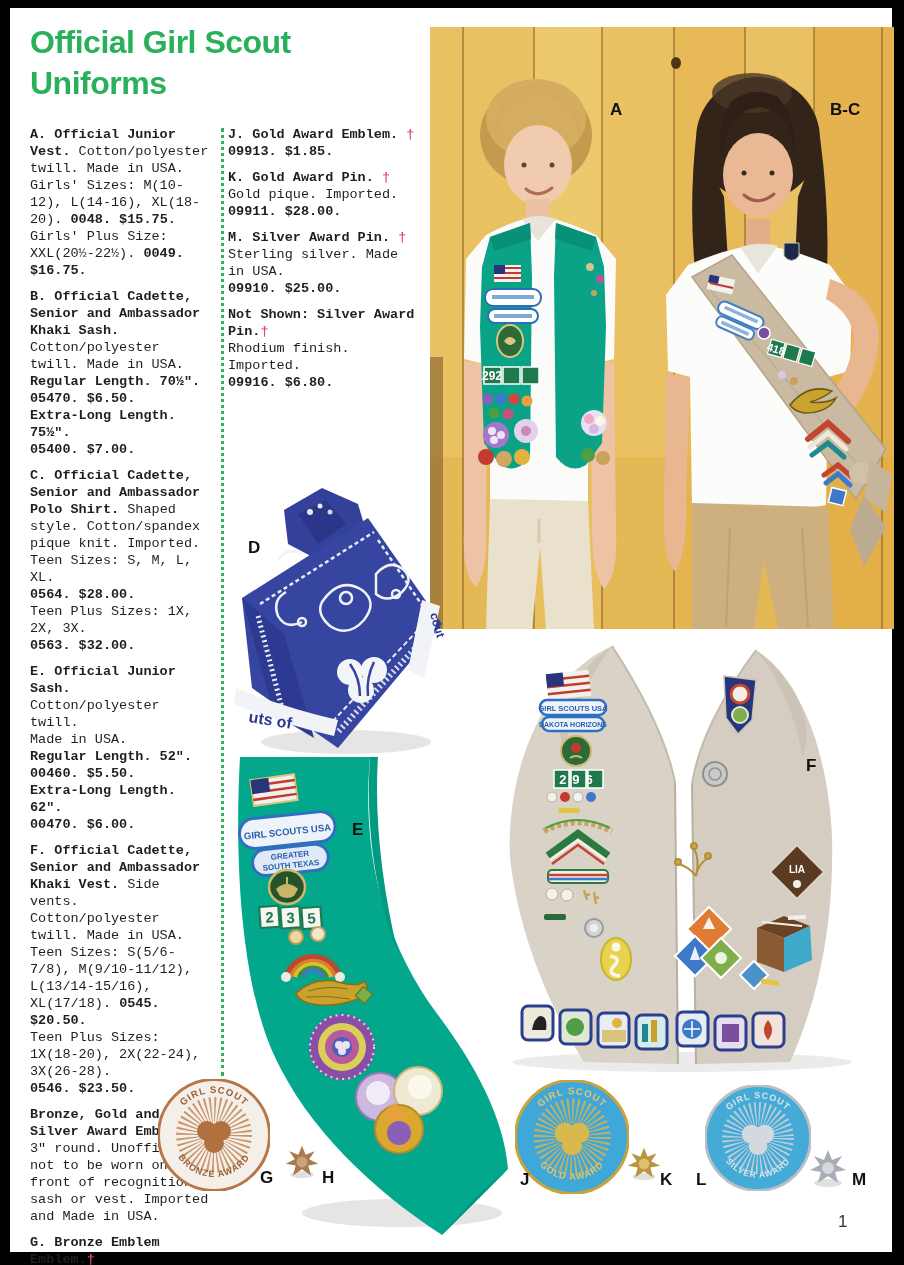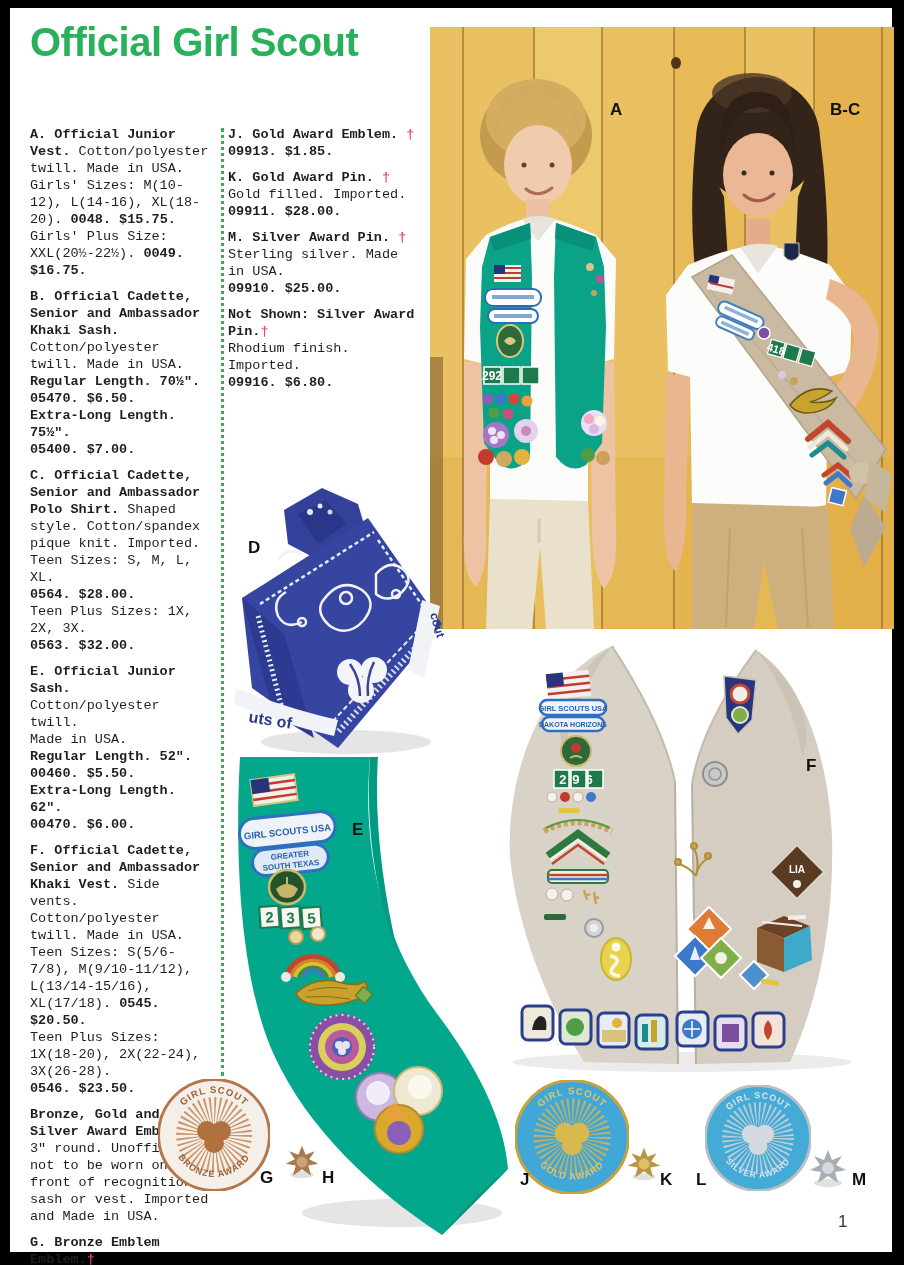--- a/index.html
+++ b/index.html
@@ -1,20 +1,20 @@
 <!DOCTYPE html>
 <html><head>
 <meta charset="utf-8">
 <style>
   html,body{margin:0;padding:0;background:#222;}
   #page{position:relative;width:904px;height:1265px;background:#000;overflow:hidden;
         font-family:"Liberation Sans","DejaVu Sans",sans-serif;color:#1f1f1d;}
   .paper{position:absolute;left:10px;top:8px;right:12px;bottom:13px;background:#fff;}
   h1.title{position:absolute;left:30px;top:22px;margin:0;width:400px;
-           font-size:40px;line-height:41px;font-weight:800;letter-spacing:-0.5px;color:#28b05a;}
+           font-size:32px;line-height:41px;font-weight:800;letter-spacing:-0.5px;color:#28b05a;}
   .col{position:absolute;top:126px;font-size:13.5px;line-height:17px;font-family:Liberation Mono, monospace;}
   #col1{left:30px;width:186px;}
   #col2{left:228px;width:194px;}
   .para{margin:0 0 9px 0;}
   .para .b{font-weight:bold;}
   .para .r{color:#e8476a;font-weight:bold;}
   .sep{position:absolute;left:221px;top:128px;height:948px;width:0;
        border-left:3px dotted #2db45a;}
   .figlabel{position:absolute;font-size:17px;font-weight:bold;color:#111;z-index:6;}
   .photo{position:absolute;left:430px;top:27px;width:464px;height:602px;z-index:1;}
@@ -27,36 +27,37 @@
   svg{display:block;}
 </style>
 </head>
 <body>
 
 <div id="page">
   <div class="paper"></div>
 
   <h1 class="title">
     <span>Official Girl Scout</span><br>
+    <span>Uniforms</span>
   </h1>
 
   <div class="sep"></div>
   <div id="col1" class="col" style="z-index:2">
       <p class="para"><span class="b">A. Official Junior Vest.</span><span> Cotton/polyester twill. Made in USA. Girls' Sizes: M(10-12), L(14-16), XL(18-20). </span><span class="b">0048. $15.75.</span><span> Girls' Plus Size: XXL(20½-22½). </span><span class="b">0049. $16.75.</span></p>
       <p class="para"><span class="b">B. Official Cadette, Senior and Ambassador Khaki Sash.</span><span> Cotton/polyester twill. Made in USA.</span><br><span class="b">Regular Length. 70½".</span><br><span class="b">05470. $6.50.</span><br><span class="b">Extra-Long Length. 75½".</span><br><span class="b">05400. $7.00.</span></p>
       <p class="para"><span class="b">C. Official Cadette, Senior and Ambassador Polo Shirt.</span><span> Shaped style. Cotton/spandex pique knit. Imported.</span><br><span>Teen Sizes: S, M, L, XL.</span><br><span class="b">0564. $28.00.</span><br><span>Teen Plus Sizes: 1X, 2X, 3X.</span><br><span class="b">0563. $32.00.</span></p>
       <p class="para"><span class="b">E. Official Junior Sash.</span><br><span>Cotton/polyester twill.</span><br><span>Made in USA.</span><br><span class="b">Regular Length. 52".</span><br><span class="b">00460. $5.50.</span><br><span class="b">Extra-Long Length. 62".</span><br><span class="b">00470. $6.00.</span></p>
       <p class="para"><span class="b">F. Official Cadette, Senior and Ambassador Khaki Vest.</span><span> Side vents. Cotton/polyester twill. Made in USA.</span><br><span>Teen Sizes: S(5/6-7/8), M(9/10-11/12), L(13/14-15/16), XL(17/18). </span><span class="b">0545. $20.50.</span><br><span>Teen Plus Sizes: 1X(18-20), 2X(22-24), 3X(26-28).</span><br><span class="b">0546. $23.50.</span></p>
       <p class="para"><span class="b">Bronze, Gold and Silver Award Emblems.</span><span class="r">†</span><span> 3" round. Unofficial: not to be worn on front of recognition sash or vest. Imported and Made in USA.</span></p>
       <p class="para"><span class="b">G. Bronze Emblem Emblem.</span><span class="r">†</span><br><span class="b">09909. $1.85.</span></p>
       <p class="para"><span class="b">H. Khaki Award Pin.</span><span class="r">†</span><span> Safety catch closure. ¾". Imported and Made in USA.</span><br><span class="b">09919. $7.00.</span></p>
     </div>
   <div id="col2" class="col" style="z-index:2">
       <p class="para"><span class="b">J. Gold Award Emblem. </span><span class="r">†</span><br><span class="b">09913. $1.85.</span></p>
-      <p class="para"><span class="b">K. Gold Award Pin. </span><span class="r">†</span><br><span>Gold filled. Imported.</span><br><span class="b">09911. $28.00.</span></p>
+      <p class="para"><span class="b">K. Gold Award Pin. </span><span class="r">†</span><br><span>Gold pique. Imported.</span><br><span class="b">09911. $28.00.</span></p>
       <p class="para"><span class="b">M. Silver Award Pin. </span><span class="r">†</span><br><span>Sterling silver. Made in USA.</span><br><span class="b">09910. $25.00.</span></p>
       <p class="para"><span class="b">Not Shown: Silver Award Pin.</span><span class="r">†</span><br><span>Rhodium finish. Imported.</span><br><span class="b">09916. $6.80.</span></p>
     </div>
 
   <div class="photo">
     <svg viewBox="0 0 464 602" width="464" height="602">
 
       <rect width="464" height="602" fill="#e9c162"></rect>
       <rect x="104" width="68" height="602" fill="#eecb72" opacity="0.8"></rect>
       <rect x="244" width="71" height="602" fill="#e5b44f" opacity="0.55"></rect>

